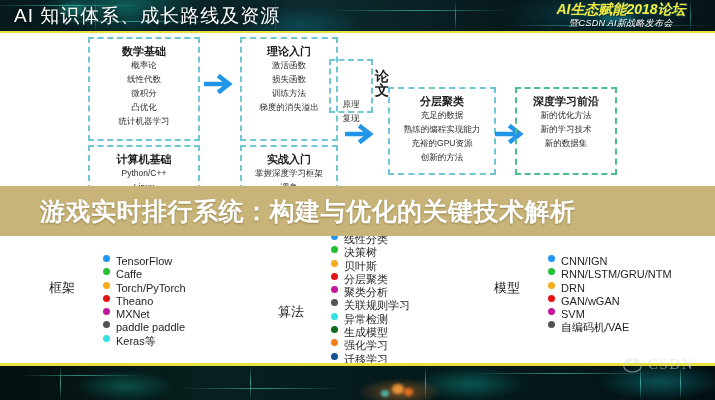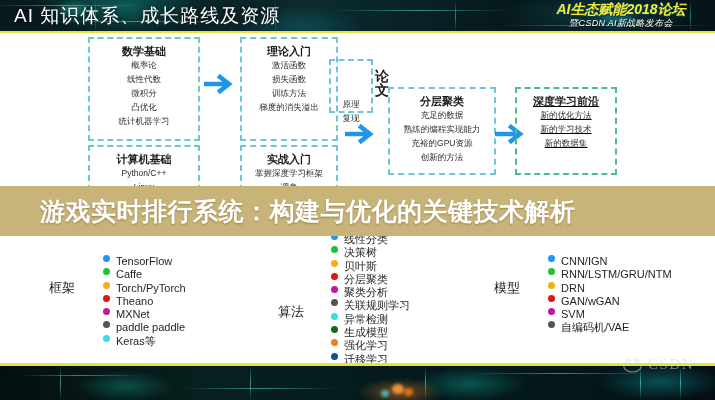--- a/index.html
+++ b/index.html
@@ -196,21 +196,21 @@
       <div class="bi">充裕的GPU资源</div>
       <div class="bi">创新的方法</div>
     </div>
 
     <div class="arrow" style="left:495px;top:90px;">
       <svg width="34" height="22" viewBox="0 0 34 22">
           <path d="M1 11 H22 M16 4 L25 11 L16 18" stroke="#2196e8" stroke-width="4.5" fill="none" stroke-linecap="square" stroke-linejoin="miter"></path>
         </svg>
     </div>
 
-    <div class="box green" style="left:515px;top:54px;width:102px;height:88px;text-decoration:underline;">
+    <div class="box green" style="left:515px;top:54px;width:102px;height:88px;">
       <div class="bt">深度学习前沿</div>
       <div class="bi">新的优化方法</div>
       <div class="bi">新的学习技术</div>
       <div class="bi">新的数据集</div>
     </div>
 
     <div class="legend">
       <div class="glabel" style="left:49px;top:246px;">框架</div>
       <ul style="left:103px;top:222px;">
         <li>

